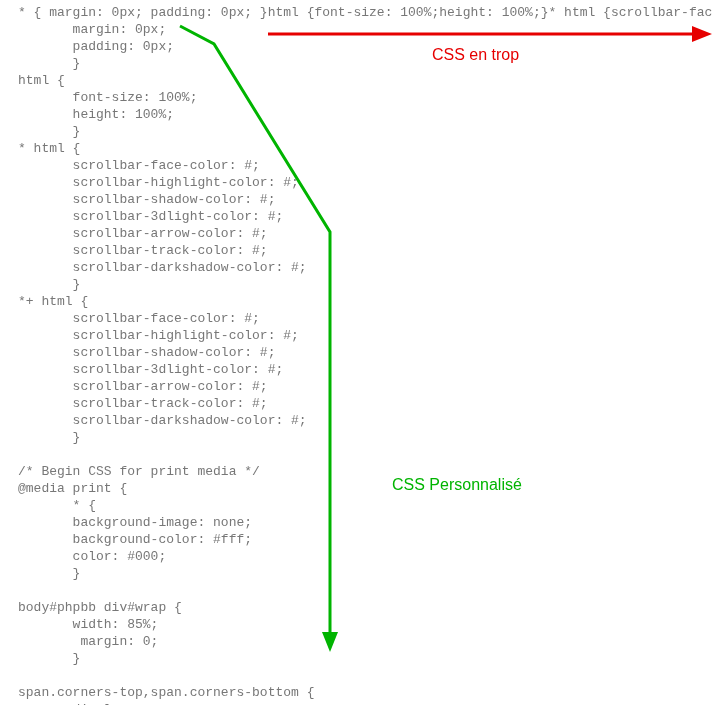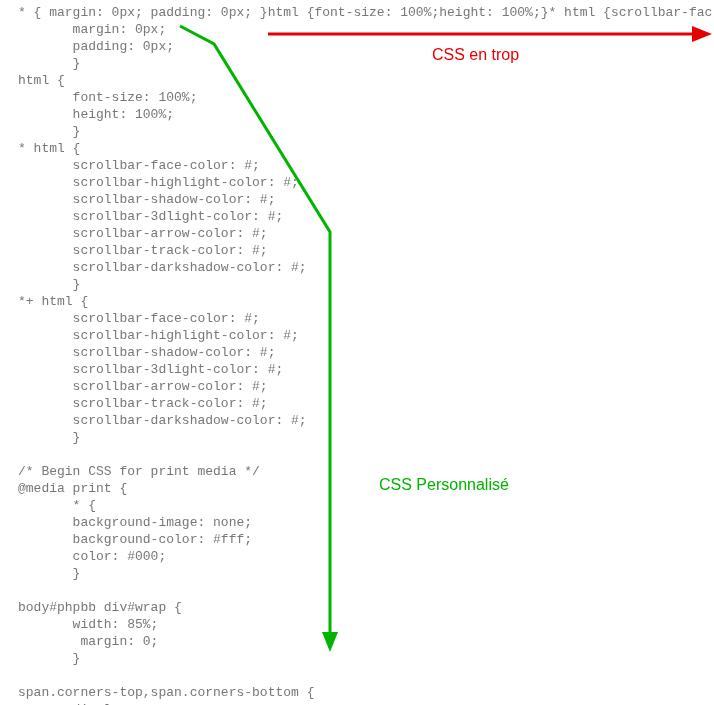--- a/index.html
+++ b/index.html
@@ -84,13 +84,13 @@
 <svg class="overlay" width="714" height="705">
 
   <line x1="268" y1="34" x2="700" y2="34" stroke="#e60000" stroke-width="3"></line>
   <polygon points="692,26 712,34 692,42" fill="#e60000"></polygon>
 
   <polyline points="180,26 214,44 330,232 330,640" fill="none" stroke="#00b400" stroke-width="3"></polyline>
   <polygon points="322,632 330,652 338,632" fill="#00b400"></polygon>
 </svg>
 
 <div class="label red" style="left:432px; top:46px;">CSS en trop</div>
-<div class="label green" style="left:379px; top:476px;">CSS Personnalisé</div>
+<div class="label green" style="left:392px; top:476px;">CSS Personnalisé</div>
 
 </body></html>

